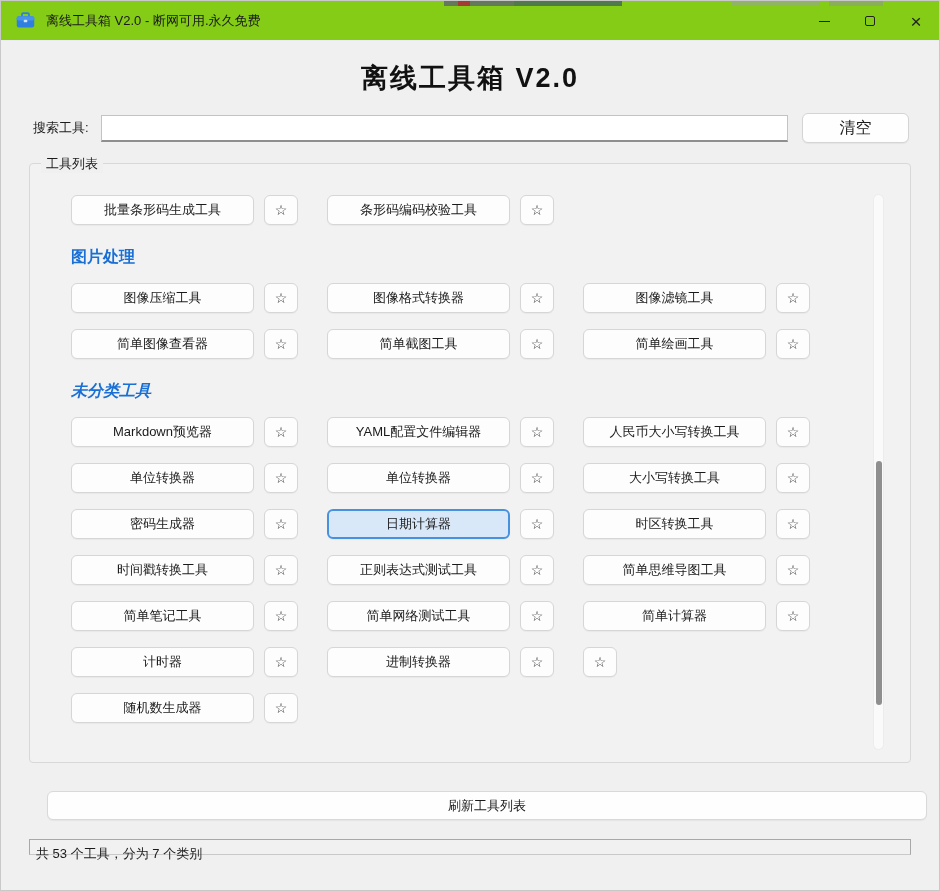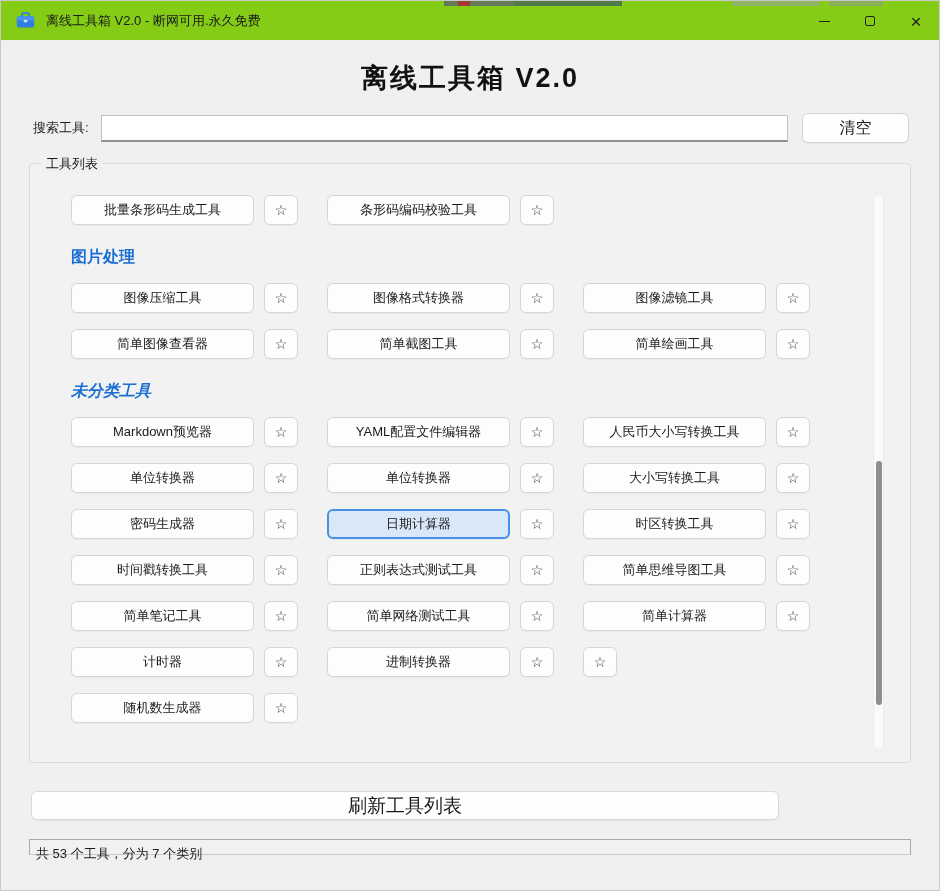--- a/index.html
+++ b/index.html
@@ -165,26 +165,26 @@
     left: 2px;
     top: 48%;
     width: 6px; height: 44%;
     background: #8f8f8f;
     border-radius: 4px;
   }
 
   
   .refresh-btn {
     display: block;
-    margin: 28px 30px 0 30px;
-    width: 748px; height: 29px;
+    margin: 28px 30px 0 46px;
+    width: 880px; height: 29px;
     background: #fefefe;
     border: 1px solid #d9d9d9;
     border-radius: 6px;
-    font-size: 19px;
+    font-size: 13px;
     color: #1b1b1b;
     box-shadow: 0 1px 1px rgba(0,0,0,.05);
     cursor: default;
   }
   .statusbar {
     margin: 19px 28px 0 28px;
     height: 16px;
     line-height: 27px;
     background: #f1f1f1;
     border: 1px solid #a8a8a8;

